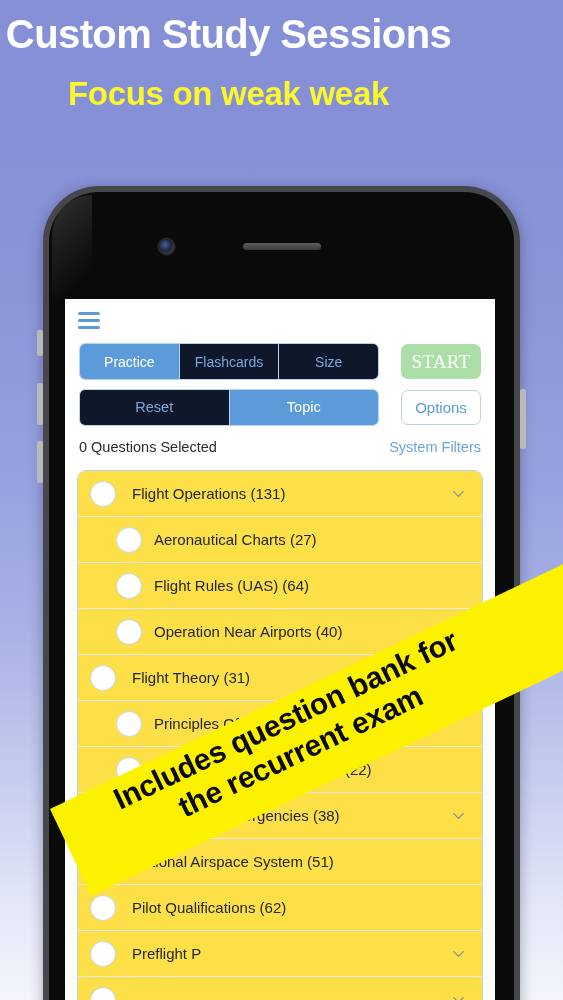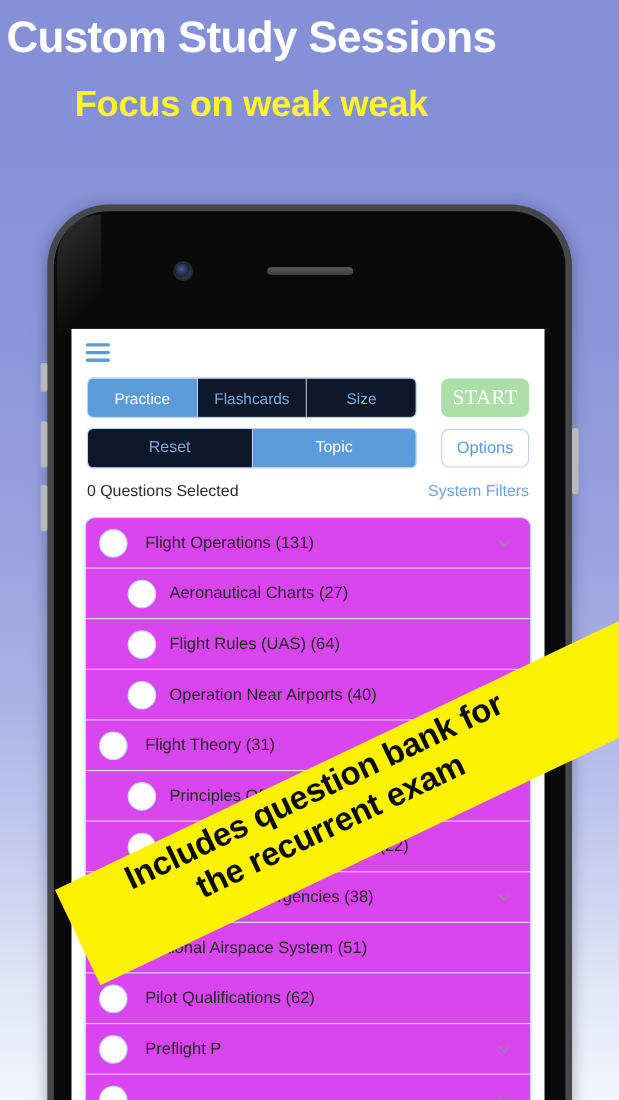--- a/index.html
+++ b/index.html
@@ -244,21 +244,21 @@
     overflow: hidden;
     background: #fff;
   }
   .list-row {
     display: flex;
     align-items: center;
     height: 45px;
     border-bottom: 1px solid #e6eaf0;
     position: relative;
     cursor: pointer;
-    background: #d946ef;
+    background: #fde047;
   }
   .list-row:last-child { border-bottom: none; }
   .radio {
     width: 26px;
     height: 26px;
     border-radius: 50%;
     border: 1.4px solid #c2d6ec;
     background: #fff;
     flex: 0 0 auto;
     box-sizing: border-box;

